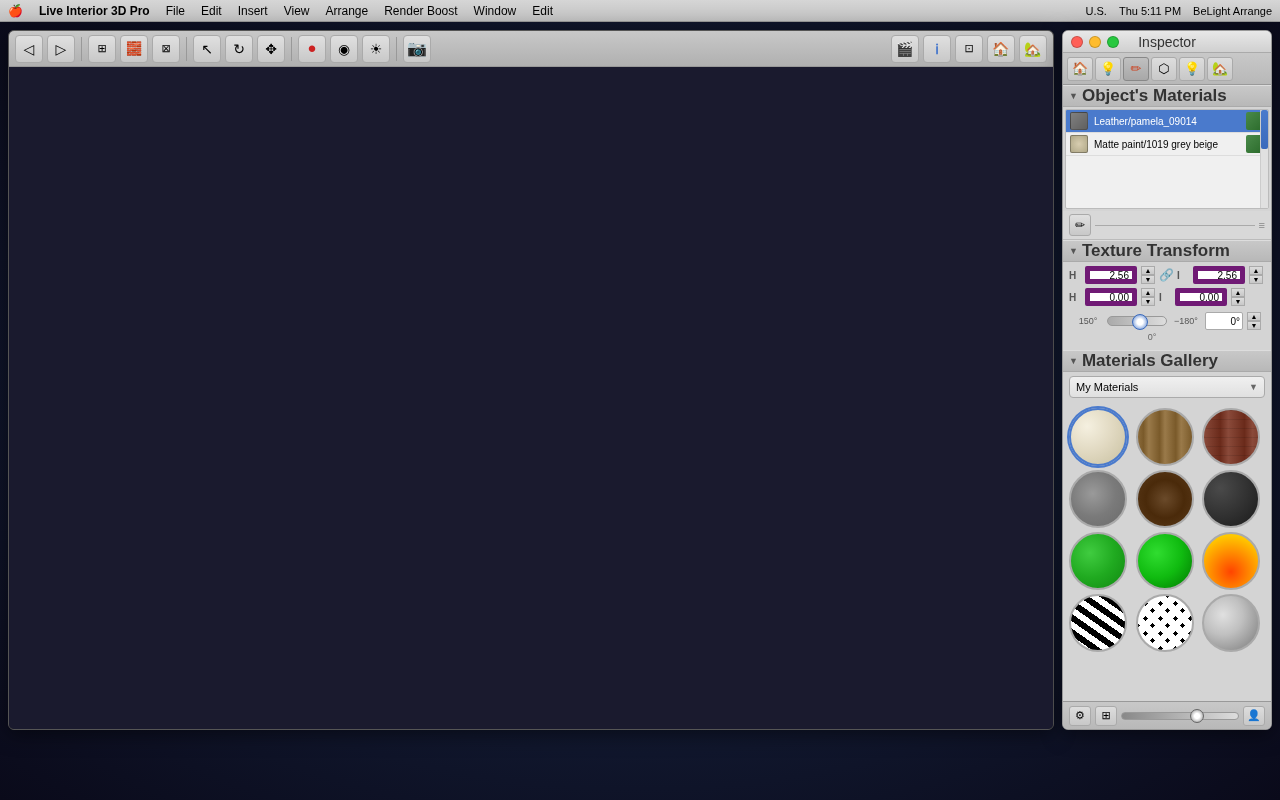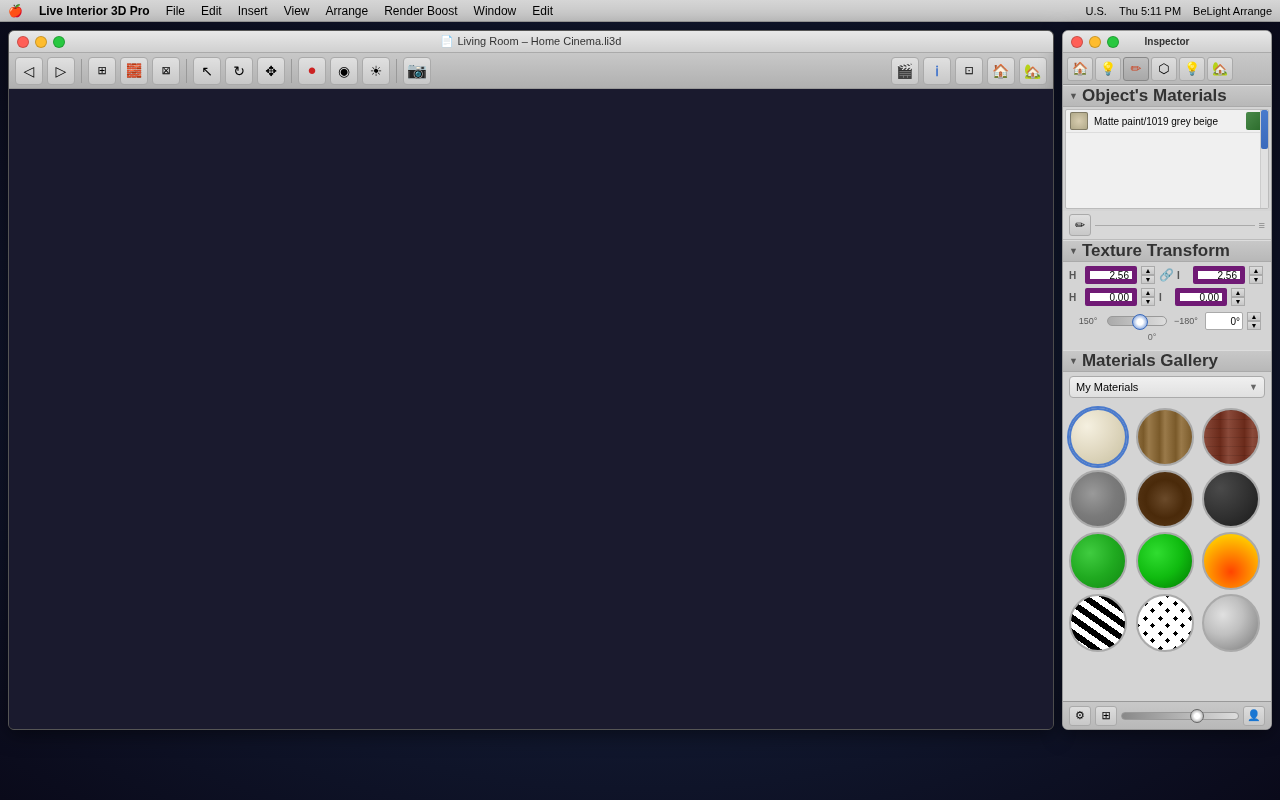--- a/index.html
+++ b/index.html
@@ -422,22 +422,22 @@
       position: relative;
     }
     .inspector-controls {
       display: flex;
       gap: 6px;
     }
     .inspector-title-text {
       position: absolute;
       left: 50%;
       transform: translateX(-50%);
-      font-size: 10px;
-      font-weight: 700;
+      font-size: 14px;
+      font-weight: 400;
       color: #333;
     }
     .inspector-btn {
       width: 12px;
       height: 12px;
       border-radius: 50%;
       border: 1px solid rgba(0,0,0,0.2);
     }
     .inspector-btn.red { background: #ff5f57; }
     .inspector-btn.yellow { background: #febc2e; }
@@ -825,31 +825,20 @@
     <span>U.S.</span>
     <span>Thu 5:11 PM</span>
     <span>BeLight Arrange</span>
   </div>
 </div>
 
 <div class="main-container">
 
   <div class="main-window">
 
-    <div class="window-titlebar">
-      <div class="window-controls">
-        <div class="window-btn close"></div>
-        <div class="window-btn minimize"></div>
-        <div class="window-btn maximize"></div>
-      </div>
-      <span class="window-title">
-        <span>📄</span>
-        <span>Living Room – Home Cinema.li3d</span>
-      </span>
-    </div>
 
     <div class="toolbar">
       <div class="toolbar-btn">◁</div>
       <div class="toolbar-btn">▷</div>
       <div class="toolbar-separator"></div>
       <div class="toolbar-btn" style="font-size:11px;">⊞</div>
       <div class="toolbar-btn" style="font-size:13px; color:#cc4422;">🧱</div>
       <div class="toolbar-btn" style="font-size:11px;">⊠</div>
       <div class="toolbar-separator"></div>
       <div class="toolbar-btn">↖</div>
@@ -948,20 +937,25 @@
 
     <div class="inspector-content">
 
       <div class="section-header">
         <span class="section-header-arrow">▼</span>
         <span class="section-header-text">Object's Materials</span>
       </div>
 
       <div class="materials-list">
 
+        <div class="material-item selected">
+          <div class="material-swatch" style="background: linear-gradient(135deg, #808080, #606060);"></div>
+          <span class="material-name">Leather/pamela_09014</span>
+          <div class="material-icon" style="background: linear-gradient(135deg, #4a8a4a, #2a6a2a);"></div>
+        </div>
 
 
         <div class="material-item">
           <div class="material-swatch" style="background: radial-gradient(circle, #d8cdb0, #b0a888);"></div>
           <span class="material-name">Matte paint/1019 grey beige</span>
           <div class="material-icon" style="background: linear-gradient(135deg, #4a8a4a, #2a6a2a);"></div>
         </div>
         <div class="materials-scrollbar">
           <div class="materials-scrollbar-handle"></div>
         </div>

